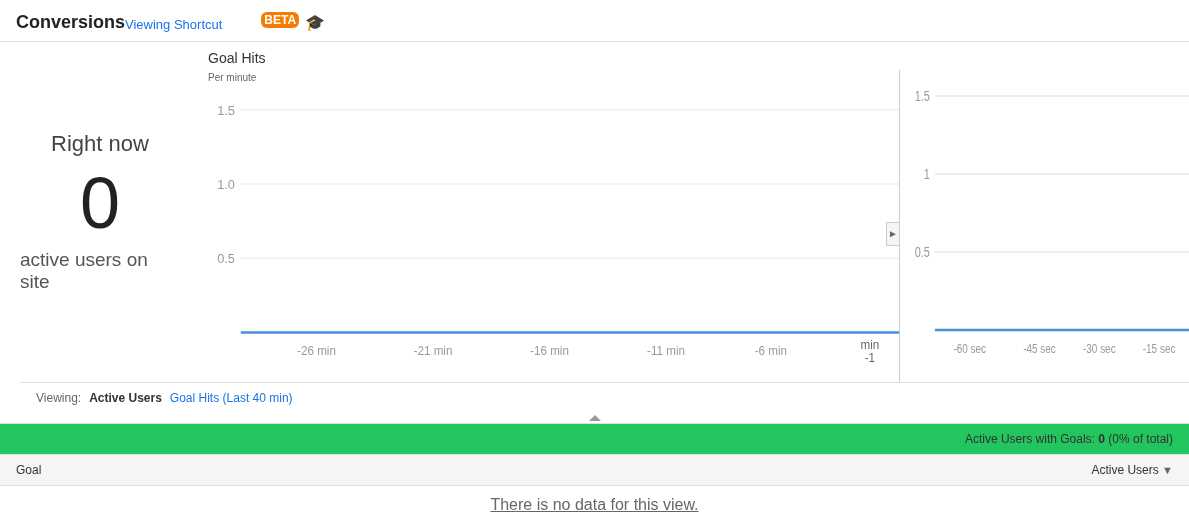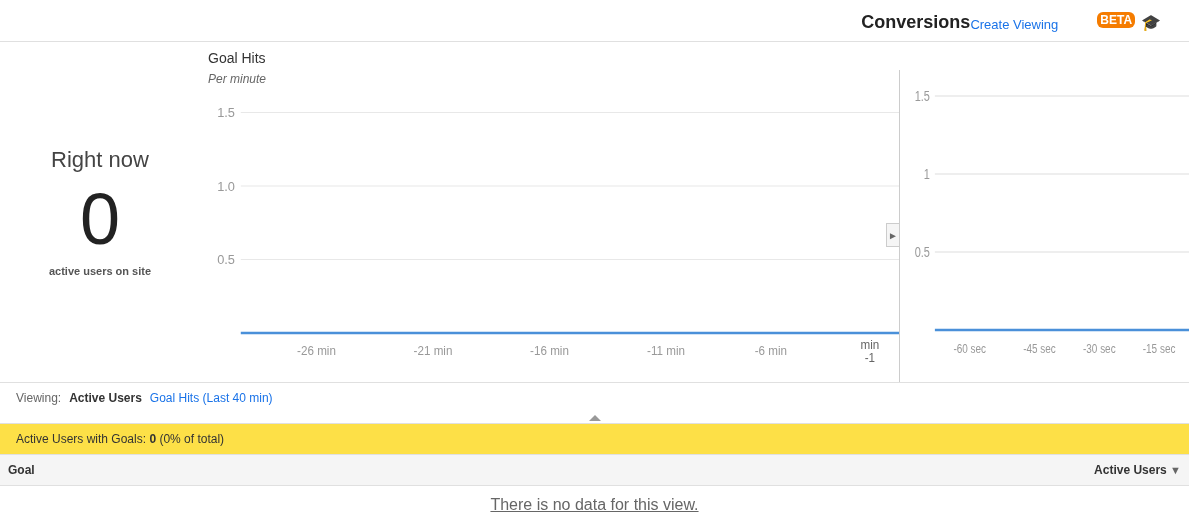--- a/index.html
+++ b/index.html
@@ -1,21 +1,21 @@
 <!DOCTYPE html>
 <html><head>
   <meta charset="utf-8">
   <style>
     * { box-sizing: border-box; margin: 0; padding: 0; }
     body { font-family: Arial, sans-serif; font-size: 13px; color: #333; background: #fff; }
 
     
     .header {
       display: flex;
-      justify-content: flex-end;
+      justify-content: flex-start;
       align-items: center;
       padding: 12px 28px 8px 16px;
       border-bottom: 1px solid #e0e0e0;
     }
     .header-title {
       font-size: 18px;
       font-weight: bold;
       color: #222;
     }
     .header-right {
@@ -67,23 +67,22 @@
       text-align: right;
     }
     .active-count {
       font-size: 72px;
       color: #222;
       font-weight: 300;
       line-height: 1;
       margin-bottom: 10px;
     }
     .active-users-label {
-      font-size: 11px;
+      font-size: 19px;
       color: #555;
-      font-weight: bold;
     }
 
     
     .chart-panel {
       flex: 1;
       display: flex;
       flex-direction: column;
       padding: 8px 0 0 0;
       position: relative;
       overflow: hidden;
@@ -93,24 +92,23 @@
       color: #333;
       padding-left: 8px;
       margin-bottom: 4px;
     }
     .chart-area {
       display: flex;
       flex: 1;
       position: relative;
     }
     .chart-sublabel {
-      font-size: 12px;
+      font-size: 10px;
       color: #666;
       padding: 2px 8px;
-      font-style: italic;
     }
     .chart-sublabel-right {
       font-size: 11px;
       color: #666;
       padding: 2px 8px;
     }
 
     
     .chart-arrow {
       position: absolute;
@@ -131,20 +129,21 @@
     }
 
     
     .viewing-bar {
       display: flex;
       align-items: center;
       padding: 8px 16px;
       gap: 8px;
       background: #fff;
       border-top: 1px solid #e0e0e0;
+      margin-left: 20px;
     }
     .viewing-label {
       font-size: 12px;
       color: #666;
     }
     .viewing-active {
       font-size: 12px;
       font-weight: bold;
       color: #333;
     }
@@ -165,41 +164,42 @@
       width: 0;
       height: 0;
       border-left: 6px solid transparent;
       border-right: 6px solid transparent;
       border-bottom: 6px solid #999;
       cursor: pointer;
     }
 
     
     .stats-bar {
-      background: #fde047;
+      background: #22c55e;
       padding: 8px 16px;
       font-size: 12px;
       color: #333;
       border-top: 1px solid #e0e0e0;
+      text-align: right;
     }
 
     
     .data-table {
       width: 100%;
       border-collapse: collapse;
       border-top: 1px solid #e0e0e0;
     }
     .data-table thead tr {
       background: #f5f5f5;
     }
     .data-table th {
-      padding: 8px 8px;
+      padding: 8px 16px;
       text-align: left;
       font-size: 12px;
-      font-weight: bold;
+      font-weight: normal;
       color: #333;
       border-bottom: 1px solid #e0e0e0;
     }
     .data-table th.right-align {
       text-align: right;
     }
     .data-table td {
       padding: 10px 20px;
       text-align: center;
       font-size: 16px;
@@ -247,21 +247,21 @@
       position: relative;
     }
   </style>
 </head>
 <body>
 
 <div class="header">
   <span class="header-title">Conversions</span>
   <div class="header-right">
     <a href="#" class="create-shortcut-link">
-      <span>Create Viewing</span><span class="beta-badge">BETA</span>
+      <span>Viewing Shortcut</span><span class="beta-badge">BETA</span>
     </a>
     <span class="graduation-icon">🎓</span>
   </div>
 </div>
 
 <div class="main-content">
 
   <div class="left-panel">
     <div class="right-now-label">Right now</div>
     <div class="active-count">0</div>

